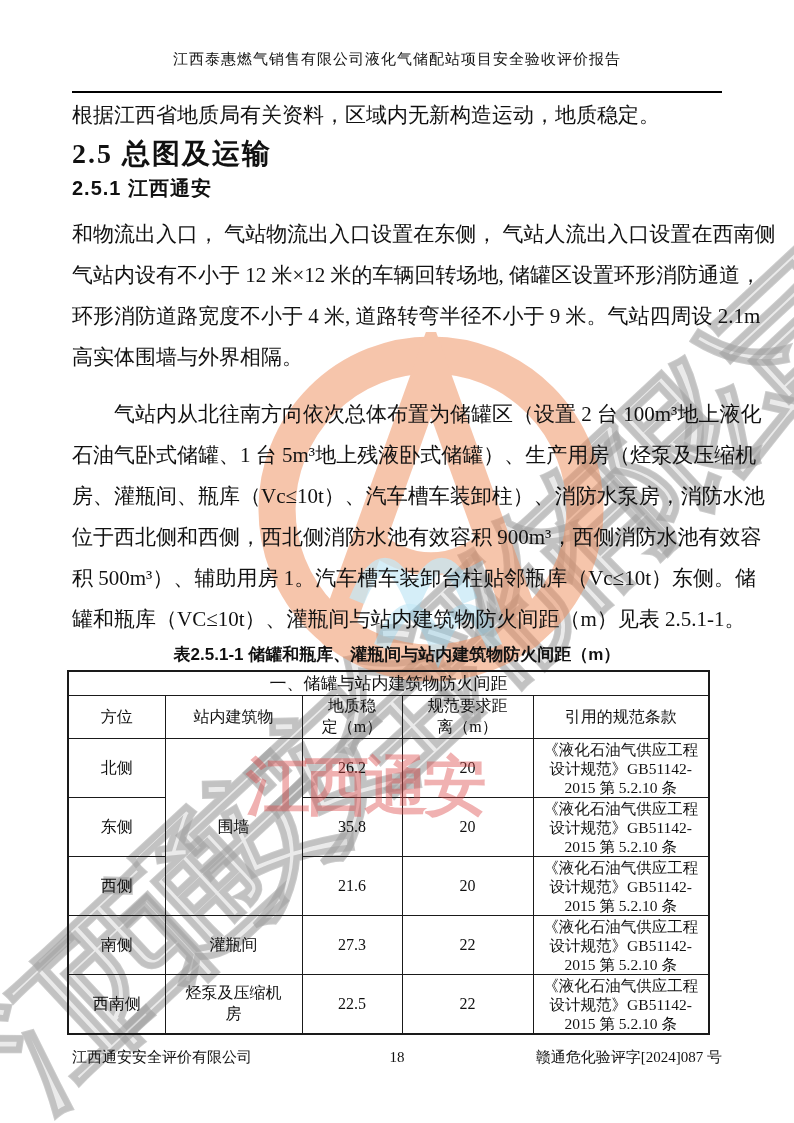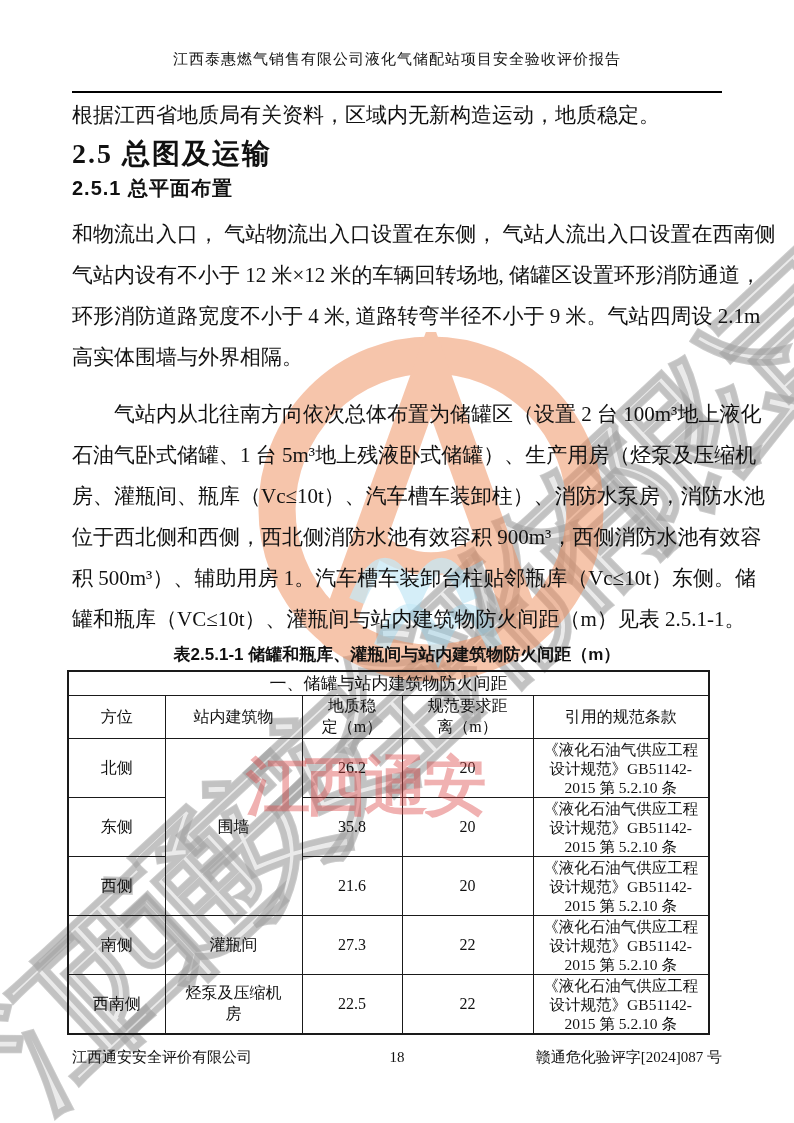--- a/index.html
+++ b/index.html
@@ -108,21 +108,21 @@
 
   <div class="doc-header">
     <span>江西泰惠燃气销售有限公司液化气储配站项目安全验收评价报告</span>
   </div>
 
   <div class="doc-main">
 
     <p class="intro">根据江西省地质局有关资料，区域内无新构造运动，地质稳定。</p>
 
     <div class="h-sec">2.5 总图及运输</div>
-    <div class="h-sub">2.5.1 总平面布置</div>
+    <div class="h-sub">2.5.1 江西通安</div>
 
     <div class="para">
       <div class="line">和物流出入口， 气站物流出入口设置在东侧， 气站人流出入口设置在西南侧</div>
       <div class="line">气站内设有不小于 12 米×12 米的车辆回转场地, 储罐区设置环形消防通道，</div>
       <div class="line">环形消防道路宽度不小于 4 米, 道路转弯半径不小于 9 米。气站四周设 2.1m</div>
       <div class="line">高实体围墙与外界相隔。</div>
     </div>
 
     <div class="para" style="margin-top:16px">
       <div class="line indent">气站内从北往南方向依次总体布置为储罐区（设置 2 台 100m³地上液化</div>

